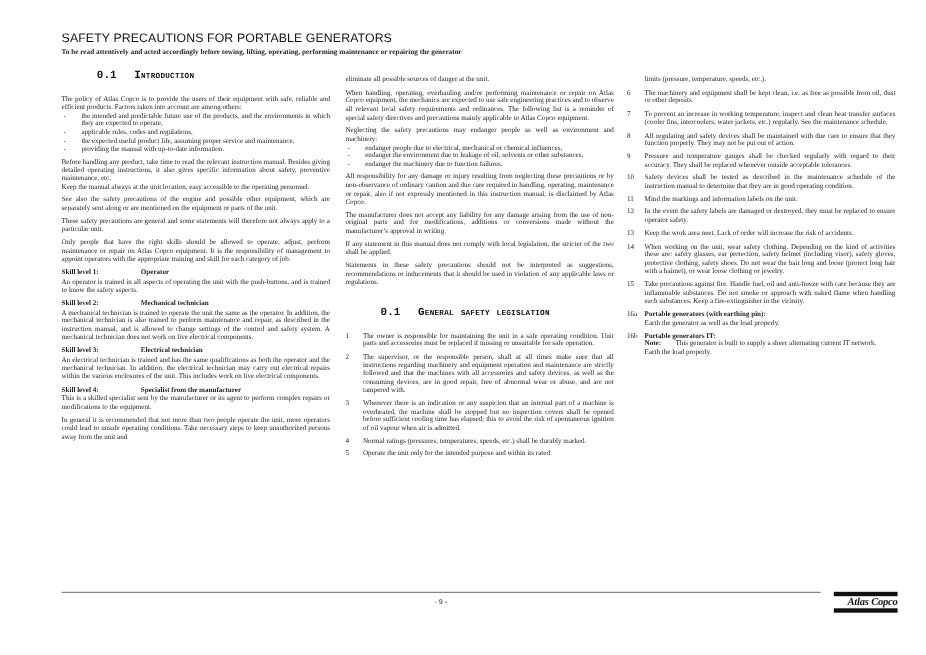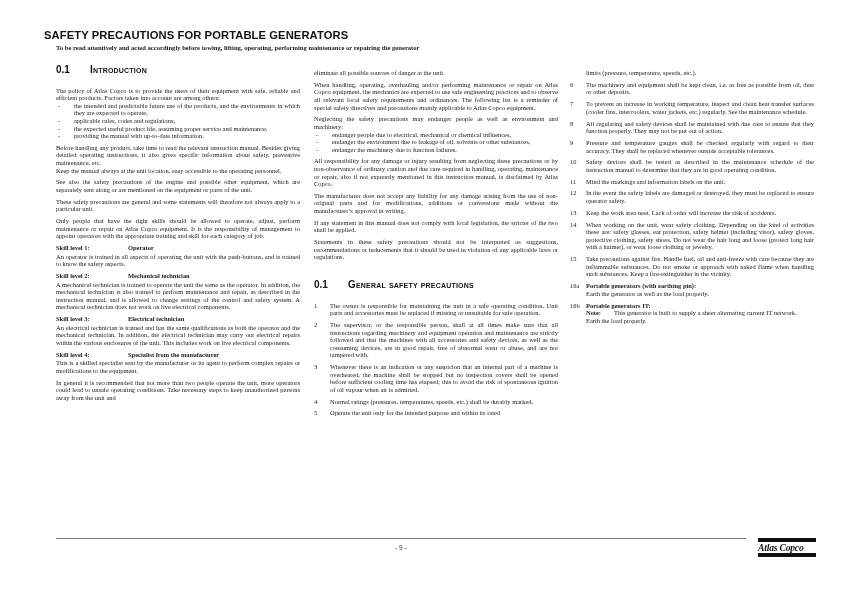--- a/index.html
+++ b/index.html
@@ -1,43 +1,43 @@
 <!DOCTYPE html>
 <html><head>
 <meta charset="utf-8">
 <style>
   * { box-sizing: border-box; margin: 0; padding: 0; }
   html, body { width: 842px; height: 595px; background: #fff; overflow: hidden; }
   body { position: relative; font-family: "Liberation Serif", serif; color: #1a1a1a; }
-  .title { position: absolute; left: 44px; top: 29px; font-family: "Liberation Sans", sans-serif; font-weight: bold; font-size: 11.2px; letter-spacing: 0.1px; color: #111; }
+  .title { position: absolute; left: 56px; top: 29px; font-family: "Liberation Sans", sans-serif; font-weight: normal; font-size: 11.2px; letter-spacing: 0.1px; color: #111; }
   .subtitle { position: absolute; left: 56px; top: 44px; font-weight: bold; font-size: 6.6px; color: #222; }
   .col { position: absolute; top: 66px; width: 244px; font-size: 6.45px; line-height: 7.6px; text-align: justify; }
   .col1 { left: 56px; }
   .col2 { left: 314px; }
   .col3 { left: 570px; }
-  .sec-head { font-family: Liberation Sans, sans-serif; font-weight: bold; font-size: 10px; display: flex; color: #111; }
+  .sec-head { font-family: Liberation Mono, monospace; font-weight: bold; font-size: 10px; display: flex; color: #111; margin-left: 32px; }
   .sec-head .num { width: 34px; }
   .sec-head .ttl { font-variant: small-caps; letter-spacing: 0.2px; }
   p { margin-bottom: 4.2px; }
   .dash-list { list-style: none; margin-bottom: 4px; }
   .dash-list li { position: relative; padding-left: 18px; }
   .dash-list li::before { content: "-"; position: absolute; left: 2px; }
   .skill { display: flex; font-weight: bold; margin-bottom: 1px; }
   .skill .lvl { width: 72px; }
   .num-list { list-style: none; }
   .num-list li { display: flex; margin-bottom: 4.2px; }
   .num-list .n { width: 16px; flex-shrink: 0; text-align: left; }
   .num-list .t { flex: 1; }
   .note { display: flex; }
   .note .lbl { width: 25px; font-weight: bold; }
   .footer-line-left { position: absolute; left: 56px; top: 538px; width: 690px; height: 1px; background: #777; }
   .page-num { position: absolute; left: 395px; top: 544px; font-family: "Liberation Sans", sans-serif; font-size: 6.5px; color: #333; }
   .logo { position: absolute; left: 758px; top: 538px; width: 58px; }
   .logo .bar { height: 4px; background: #111; }
-  .logo .txt { font-family: "Liberation Serif", serif; font-style: italic; font-weight: bold; font-size: 9.6px; line-height: 11px; color: #111; letter-spacing: -0.2px; }
+  .logo .txt { font-family: "Liberation Serif", serif; font-style: italic; font-weight: bold; font-size: 9.6px; line-height: 11px; color: #111; letter-spacing: -0.2px; text-align: right; }
 </style>
 </head>
 <body>
 
 <div class="title">SAFETY PRECAUTIONS FOR PORTABLE GENERATORS</div>
 <div class="subtitle">To be read attentively and acted accordingly before towing, lifting, operating, performing maintenance or repairing the generator</div>
 
 <div class="col col1">
   <div class="sec-head" style="margin-bottom:13px;">
     <span class="num">0.1</span>
@@ -92,21 +92,21 @@
     <li>endanger the environment due to leakage of oil, solvents or other substances,</li>
     <li>endanger the machinery due to function failures.</li>
   </ul>
   <p>All responsibility for any damage or injury resulting from neglecting these precautions or by non-observance of ordinary caution and due care required in handling, operating, maintenance or repair, also if not expressly mentioned in this instruction manual, is disclaimed by Atlas Copco.</p>
   <p>The manufacturer does not accept any liability for any damage arising from the use of non-original parts and for modifications, additions or conversions made without the manufacturer’s approval in writing.</p>
   <p>If any statement in this manual does not comply with local legislation, the stricter of the two shall be applied.</p>
   <p>Statements in these safety precautions should not be interpreted as suggestions, recommendations or inducements that it should be used in violation of any applicable laws or regulations.</p>
 
   <div class="sec-head" style="margin-top:20px; margin-bottom:13px;">
     <span class="num">0.1</span>
-    <span class="ttl">General safety precautions</span>
+    <span class="ttl">General safety legislation</span>
   </div>
   <ul class="num-list">
     <li>
         <span class="n">1</span>
         <span class="t">The owner is responsible for maintaining the unit in a safe operating condition. Unit parts and accessories must be replaced if missing or unsuitable for safe operation.</span>
       </li>
     <li>
         <span class="n">2</span>
         <span class="t">The supervisor, or the responsible person, shall at all times make sure that all instructions regarding machinery and equipment operation and maintenance are strictly followed and that the machines with all accessories and safety devices, as well as the consuming devices, are in good repair, free of abnormal wear or abuse, and are not tampered with.</span>
       </li>

